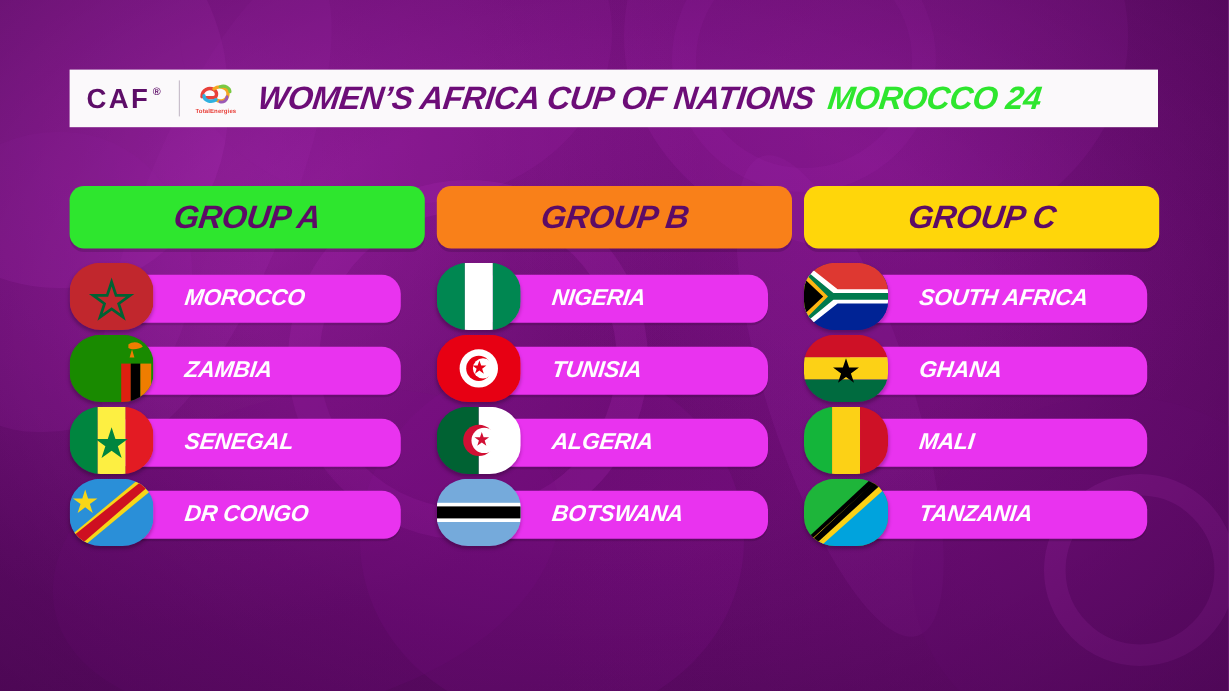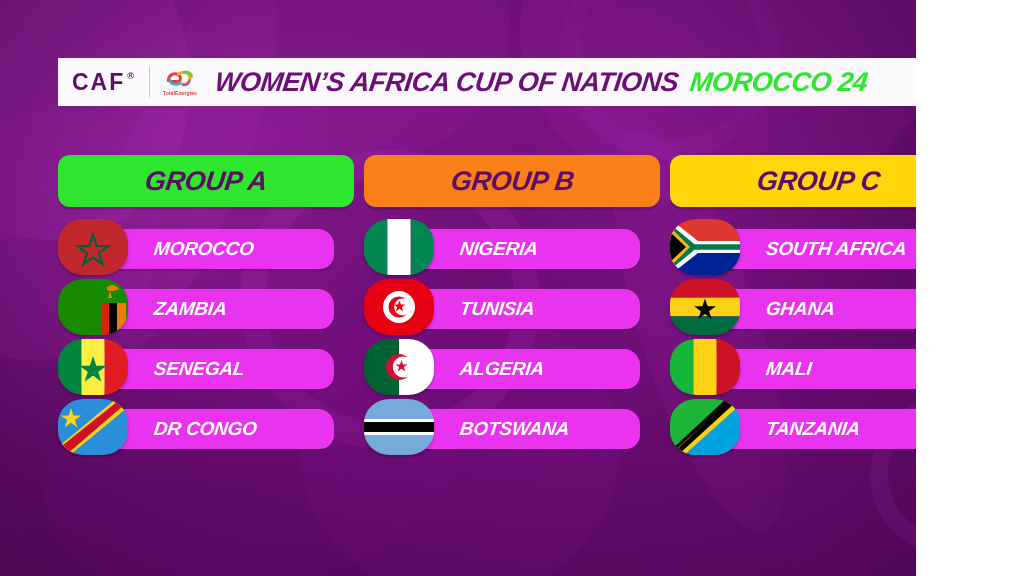--- a/index.html
+++ b/index.html
@@ -6,21 +6,21 @@
 
   html, body {
     width: 1024px;
     height: 576px;
     overflow: hidden;
     font-family: "Liberation Sans", sans-serif;
   }
 
   #stage {
     position: relative;
-    width: 916px;
+    width: 1024px;
     height: 576px;
     background: #6b0f73;
     overflow: hidden;
   }
 
   
   .bg-layer { position: absolute; inset: 0; overflow: hidden; }
 
   .bg-grad {
     position: absolute; inset: 0;

